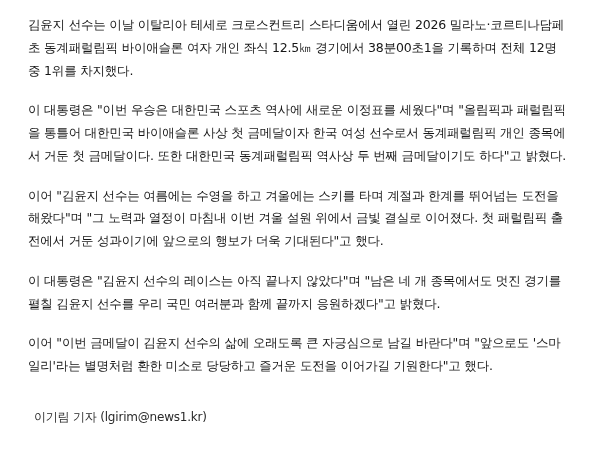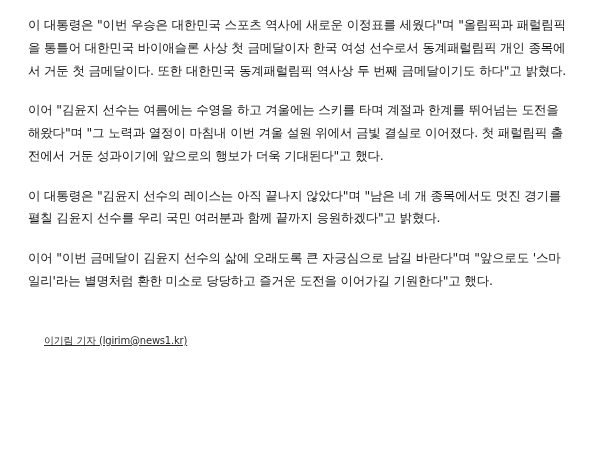--- a/index.html
+++ b/index.html
@@ -28,35 +28,35 @@
     word-break: break-all;
     color: #161616;
   }
   .para:last-of-type {
     margin-bottom: 0;
   }
   .byline-wrap {
     padding: 14px 28px 0 28px;
   }
   .byline {
-    font-size: 10px;
+    font-size: 12px;
     line-height: 1.6;
     letter-spacing: -0.2px;
     color: #2a2a2a;
-    margin: 16px;
-    text-decoration: underline;
+    margin: 6px;
   }
   .spacer-bottom {
     height: 16px;
   }
 </style>
 </head>
 <body>
 
 <div class="article">
+  <p class="para">김윤지 선수는 이날 이탈리아 테세로 크로스컨트리 스타디움에서 열린 2026 밀라노·코르티나담페초 동계패럴림픽 바이애슬론 여자 개인 좌식 12.5㎞ 경기에서 38분00초1을 기록하며 전체 12명 중 1위를 차지했다.</p>
   <p class="para">이 대통령은 "이번 우승은 대한민국 스포츠 역사에 새로운 이정표를 세웠다"며 "올림픽과 패럴림픽을 통틀어 대한민국 바이애슬론 사상 첫 금메달이자 한국 여성 선수로서 동계패럴림픽 개인 종목에서 거둔 첫 금메달이다. 또한 대한민국 동계패럴림픽 역사상 두 번째 금메달이기도 하다"고 밝혔다.</p>
   <p class="para">이어 "김윤지 선수는 여름에는 수영을 하고 겨울에는 스키를 타며 계절과 한계를 뛰어넘는 도전을 해왔다"며 "그 노력과 열정이 마침내 이번 겨울 설원 위에서 금빛 결실로 이어졌다. 첫 패럴림픽 출전에서 거둔 성과이기에 앞으로의 행보가 더욱 기대된다"고 했다.</p>
   <p class="para">이 대통령은 "김윤지 선수의 레이스는 아직 끝나지 않았다"며 "남은 네 개 종목에서도 멋진 경기를 펼칠 김윤지 선수를 우리 국민 여러분과 함께 끝까지 응원하겠다"고 밝혔다.</p>
   <p class="para">이어 "이번 금메달이 김윤지 선수의 삶에 오래도록 큰 자긍심으로 남길 바란다"며 "앞으로도 '스마일리'라는 별명처럼 환한 미소로 당당하고 즐거운 도전을 이어가길 기원한다"고 했다.</p>
 </div>
 
 <div class="byline-wrap">
   <p class="byline">이기림 기자 (lgirim@news1.kr)</p>
 </div>
 

